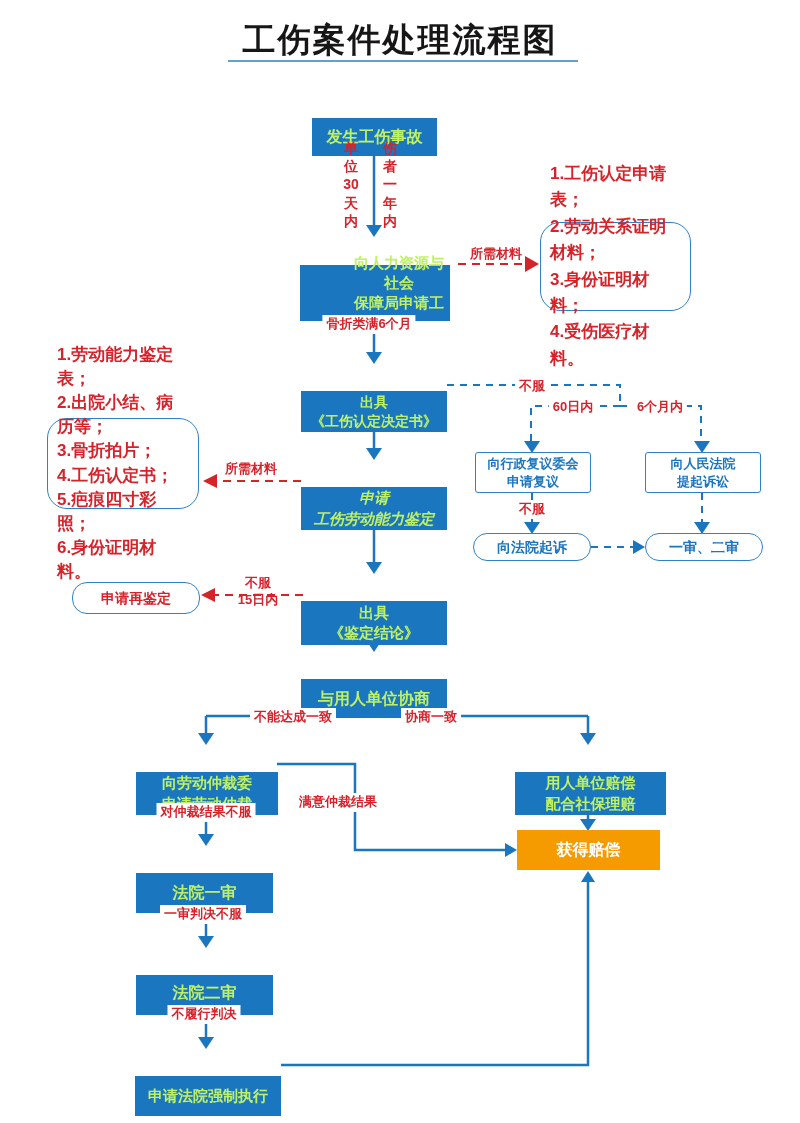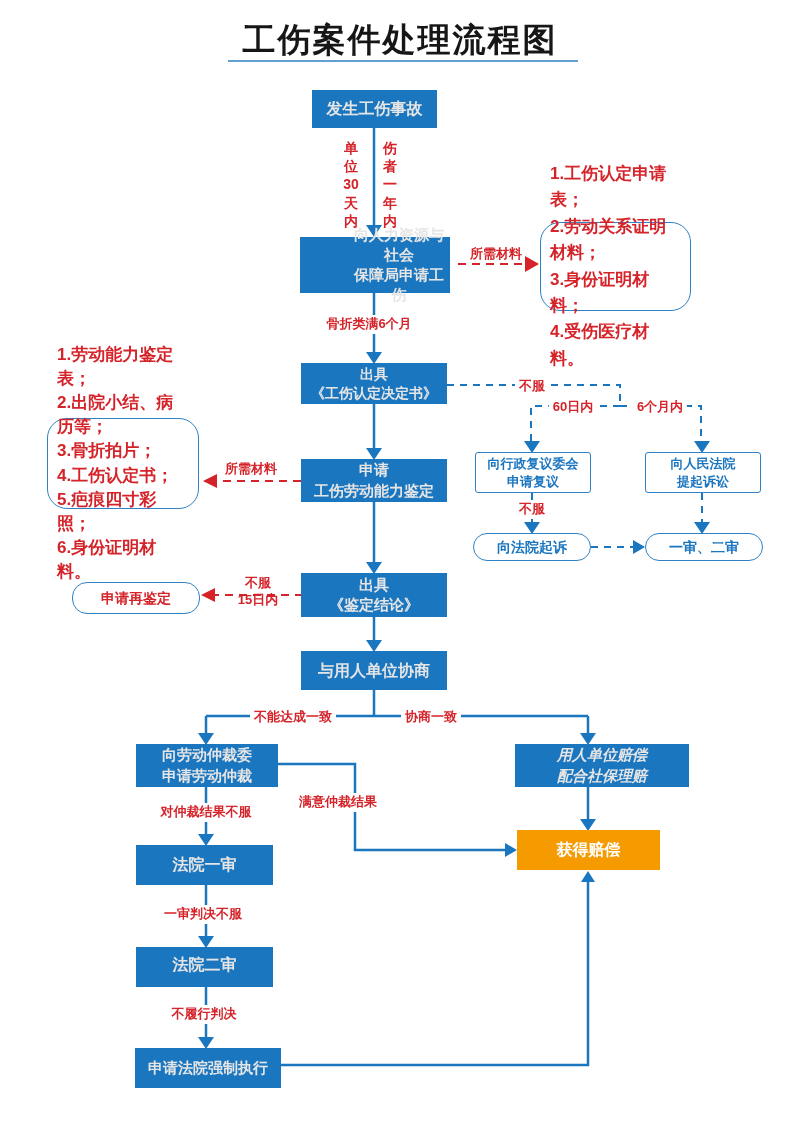--- a/index.html
+++ b/index.html
@@ -21,21 +21,21 @@
   .title-underline{
     position:absolute;left:228px;top:60px;width:350px;height:2px;
     background:var(--title-underline);
   }
   svg.connectors{position:absolute;left:0;top:0;}
   .node{
     position:absolute;display:flex;align-items:center;justify-content:center;
     text-align:center;white-space:pre-line;box-sizing:border-box;
     font-weight:bold;line-height:1.35;
   }
-  .blue{background:var(--box-blue);color:#e5e5e5;font-size:15px;}
+  .blue{background:var(--box-blue);color:#bef264;font-size:15px;margin-top:28px;}
   .blue.one{font-size:16px;}
   .orange{background:var(--highlight-orange);color:#ffffff;font-size:16px;}
   .obox{
     background:#ffffff;border:1.6px solid var(--outline-blue);border-radius:3px;
     color:var(--box-blue);font-size:13px;
   }
   .obox.one{font-size:14px;border-radius:14px;}
   .obox.redtext{color:var(--accent-red);font-size:14px;border-radius:15px;}
   .mats{
     position:absolute;box-sizing:border-box;background:#ffffff;
@@ -120,28 +120,28 @@
       <polygon points="215,588 215,602 201,595"></polygon>
       <polygon points="217,474 217,488 203,481"></polygon>
     </g>
   </svg>
 
   <div class="node blue one" style="left:312px;top:90px;width:125px;height:38px;">发生工伤事故</div>
   <div class="node blue" style="left:300px;top:237px;width:150px;height:56px;padding-left:48px;">向人力资源与社会
 保障局申请工伤</div>
   <div class="node blue" style="left:301px;top:363px;width:146px;height:41px;font-size:14px;">出具
 《工伤认定决定书》</div>
-  <div class="node blue" style="left:301px;top:459px;width:146px;height:43px;">申请
+  <div class="node blue" style="left:301px;top:459px;width:146px;height:43px;font-style:italic;">申请
 工伤劳动能力鉴定</div>
   <div class="node blue" style="left:301px;top:573px;width:146px;height:44px;">出具
 《鉴定结论》</div>
   <div class="node blue one" style="left:301px;top:651px;width:146px;height:39px;">与用人单位协商</div>
   <div class="node blue" style="left:136px;top:744px;width:142px;height:43px;">向劳动仲裁委
 申请劳动仲裁</div>
-  <div class="node blue" style="left:515px;top:744px;width:174px;height:43px;font-style:italic;">用人单位赔偿
+  <div class="node blue" style="left:515px;top:744px;width:151px;height:43px;">用人单位赔偿
 配合社保理赔</div>
   <div class="node orange" style="left:517px;top:830px;width:143px;height:40px;">获得赔偿</div>
   <div class="node blue one" style="left:136px;top:845px;width:137px;height:40px;">法院一审</div>
   <div class="node blue one" style="left:136px;top:947px;width:137px;height:40px;font-family:Liberation Mono, monospace;">法院二审</div>
   <div class="node blue" style="left:135px;top:1048px;width:146px;height:40px;font-size:15px;">申请法院强制执行</div>
 
   <div class="node obox" style="left:475px;top:452px;width:116px;height:41px;">向行政复议委会
 申请复议</div>
   <div class="node obox" style="left:645px;top:452px;width:116px;height:41px;">向人民法院
 提起诉讼</div>

